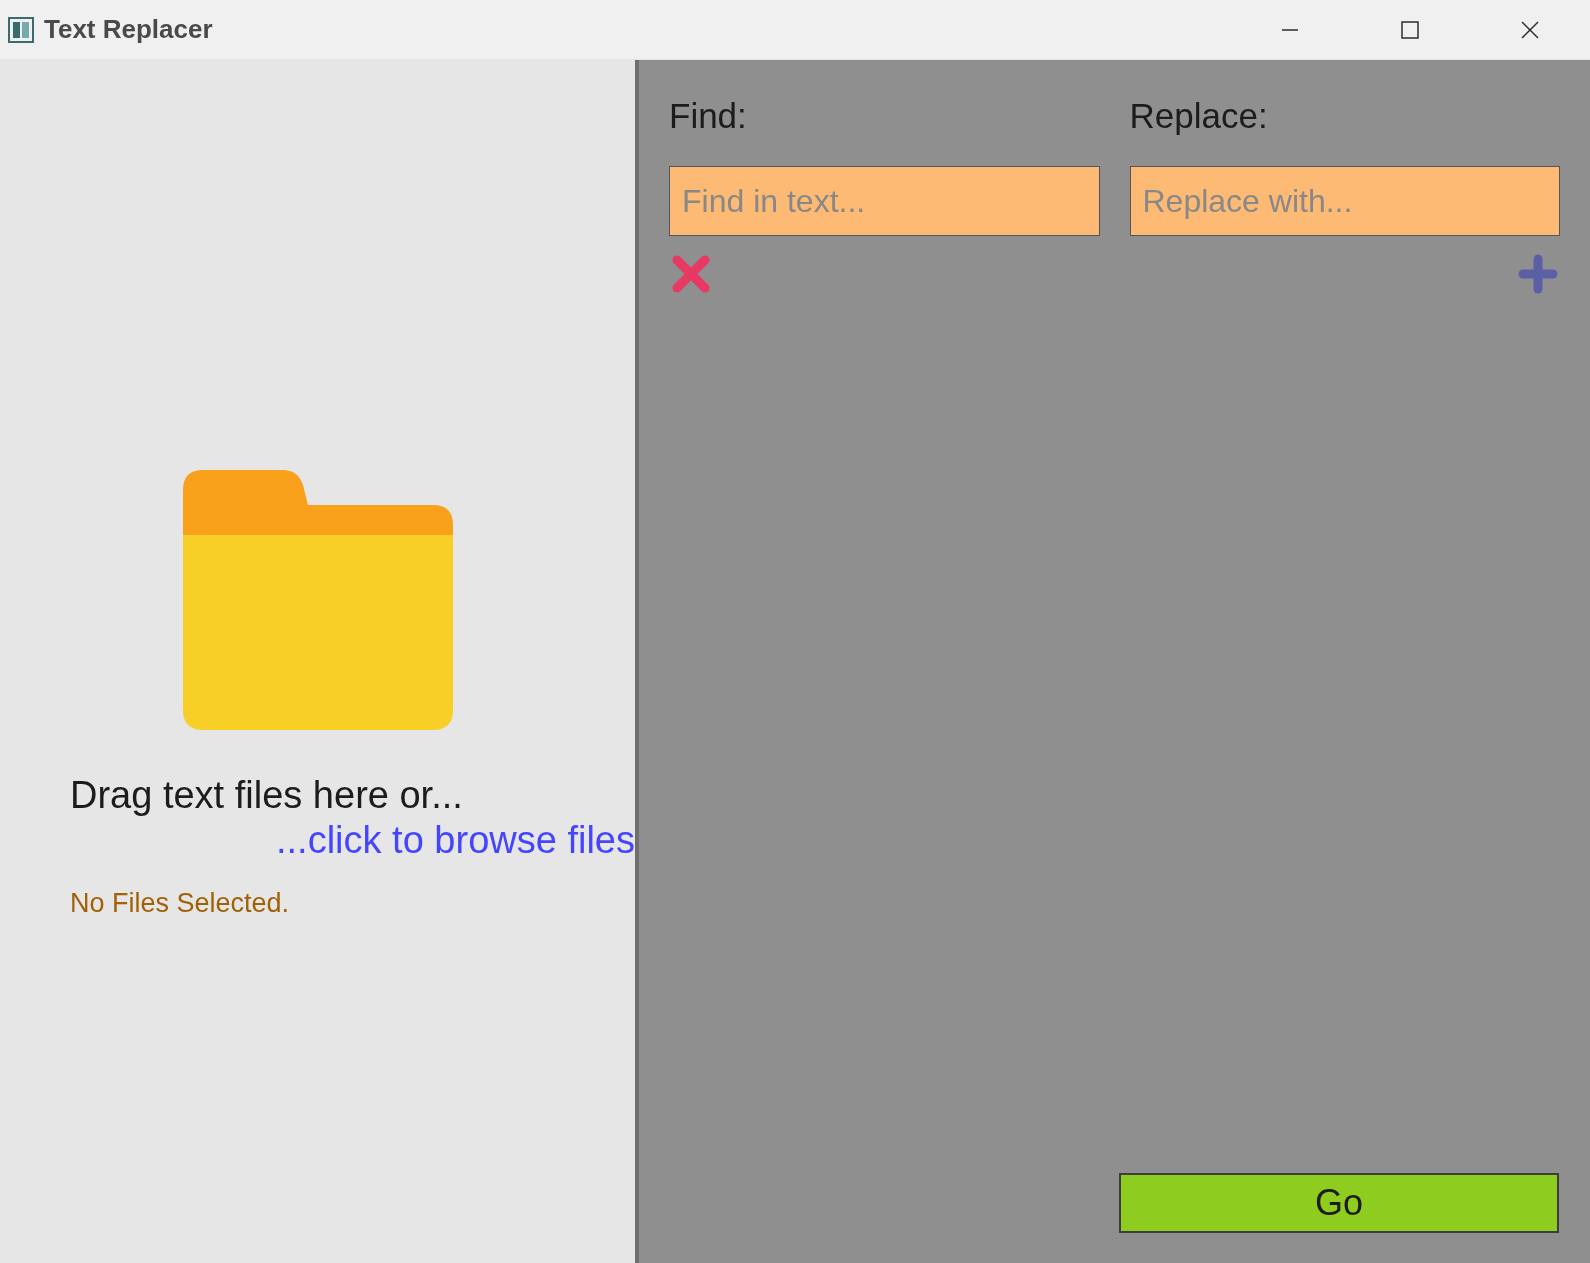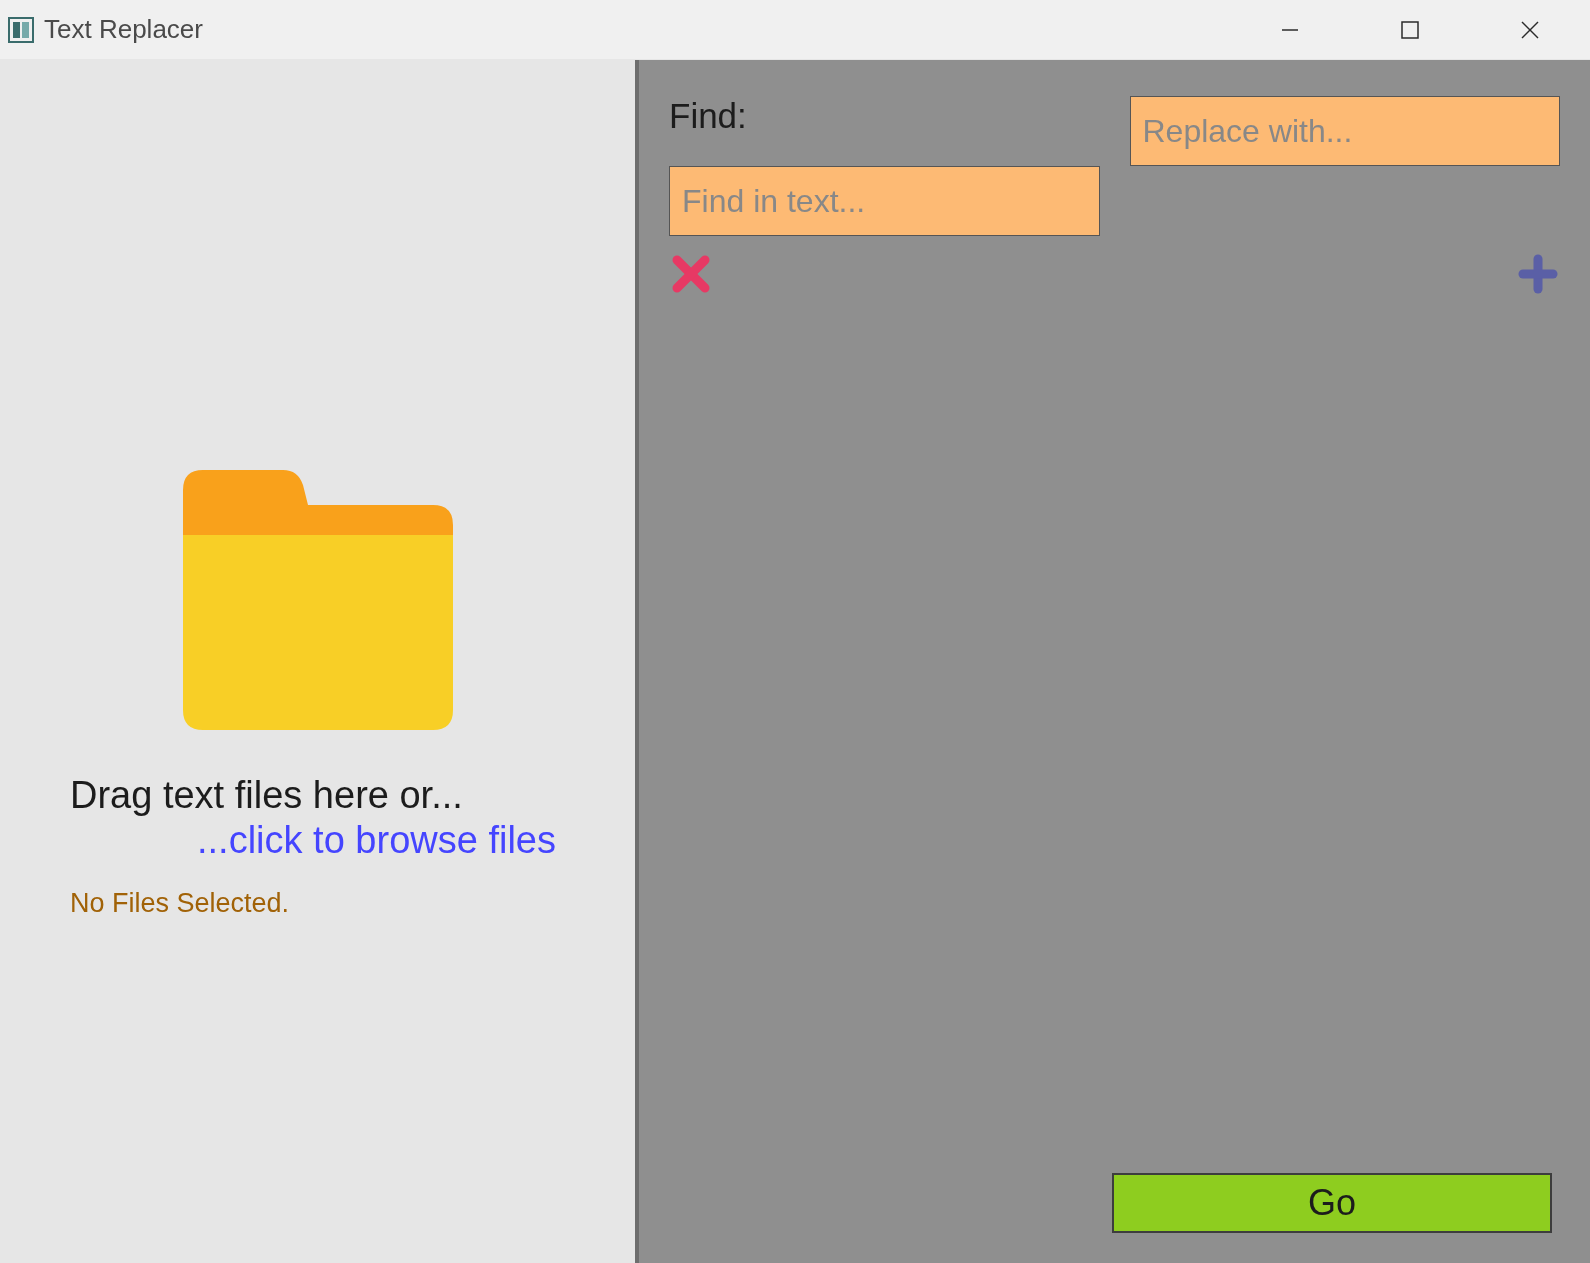--- a/index.html
+++ b/index.html
@@ -19,20 +19,21 @@
     display: flex;
     align-items: center;
     justify-content: space-between;
     padding-left: 8px;
     border-bottom: 1px solid #e6e6e6;
   }
   .titlebar-left {
     display: flex;
     align-items: center;
     gap: 10px;
+    font-weight: bold;
   }
   .app-icon {
     width: 26px;
     height: 26px;
     display: inline-flex;
     align-items: center;
     justify-content: center;
   }
   .app-title {
     font-size: 26px;
@@ -92,21 +93,21 @@
     text-align: left;
   }
   .browse-link {
     font-size: 38px;
     color: #4545ff;
     font-weight: 400;
     margin-bottom: 26px;
     cursor: pointer;
     width: 100%;
     padding-left: 118px;
-    text-align: center;
+    text-align: right;
   }
   .status-text {
     font-size: 27px;
     color: #a16207;
     width: 100%;
     padding-left: 70px;
     text-align: left;
   }
 
   
@@ -149,21 +150,21 @@
     background: transparent;
     border: none;
     cursor: pointer;
     display: inline-flex;
     align-items: center;
     justify-content: center;
   }
 
   .go-button {
     position: absolute;
-    right: 38px;
+    right: 31px;
     bottom: 30px;
     width: 440px;
     height: 60px;
     background: #8ecd1f;
     border: 2px solid #3d3d3d;
     font-size: 36px;
     color: #1c1c1c;
     font-family: inherit;
     cursor: pointer;
   }
@@ -216,20 +217,21 @@
     <div class="status-text">No Files Selected.</div>
   </div>
 
   <div class="panel-right">
     <div class="fields-row">
       <div class="field-col">
         <div class="field-label">Find:</div>
         <input class="field-input" type="text" placeholder="Find in text..." style="">
       </div>
       <div class="field-col">
+        <div class="field-label">Replace:</div>
         <input class="field-input" type="text" placeholder="Replace with..." style="">
       </div>
     </div>
 
     <div class="row-controls">
       <button class="icon-btn">
         <svg width="40" height="40" viewBox="0 0 40 40">
           <line x1="6" y1="6" x2="34" y2="34" stroke="#e73964" stroke-width="9" stroke-linecap="round"></line>
           <line x1="34" y1="6" x2="6" y2="34" stroke="#e73964" stroke-width="9" stroke-linecap="round"></line>
         </svg>

